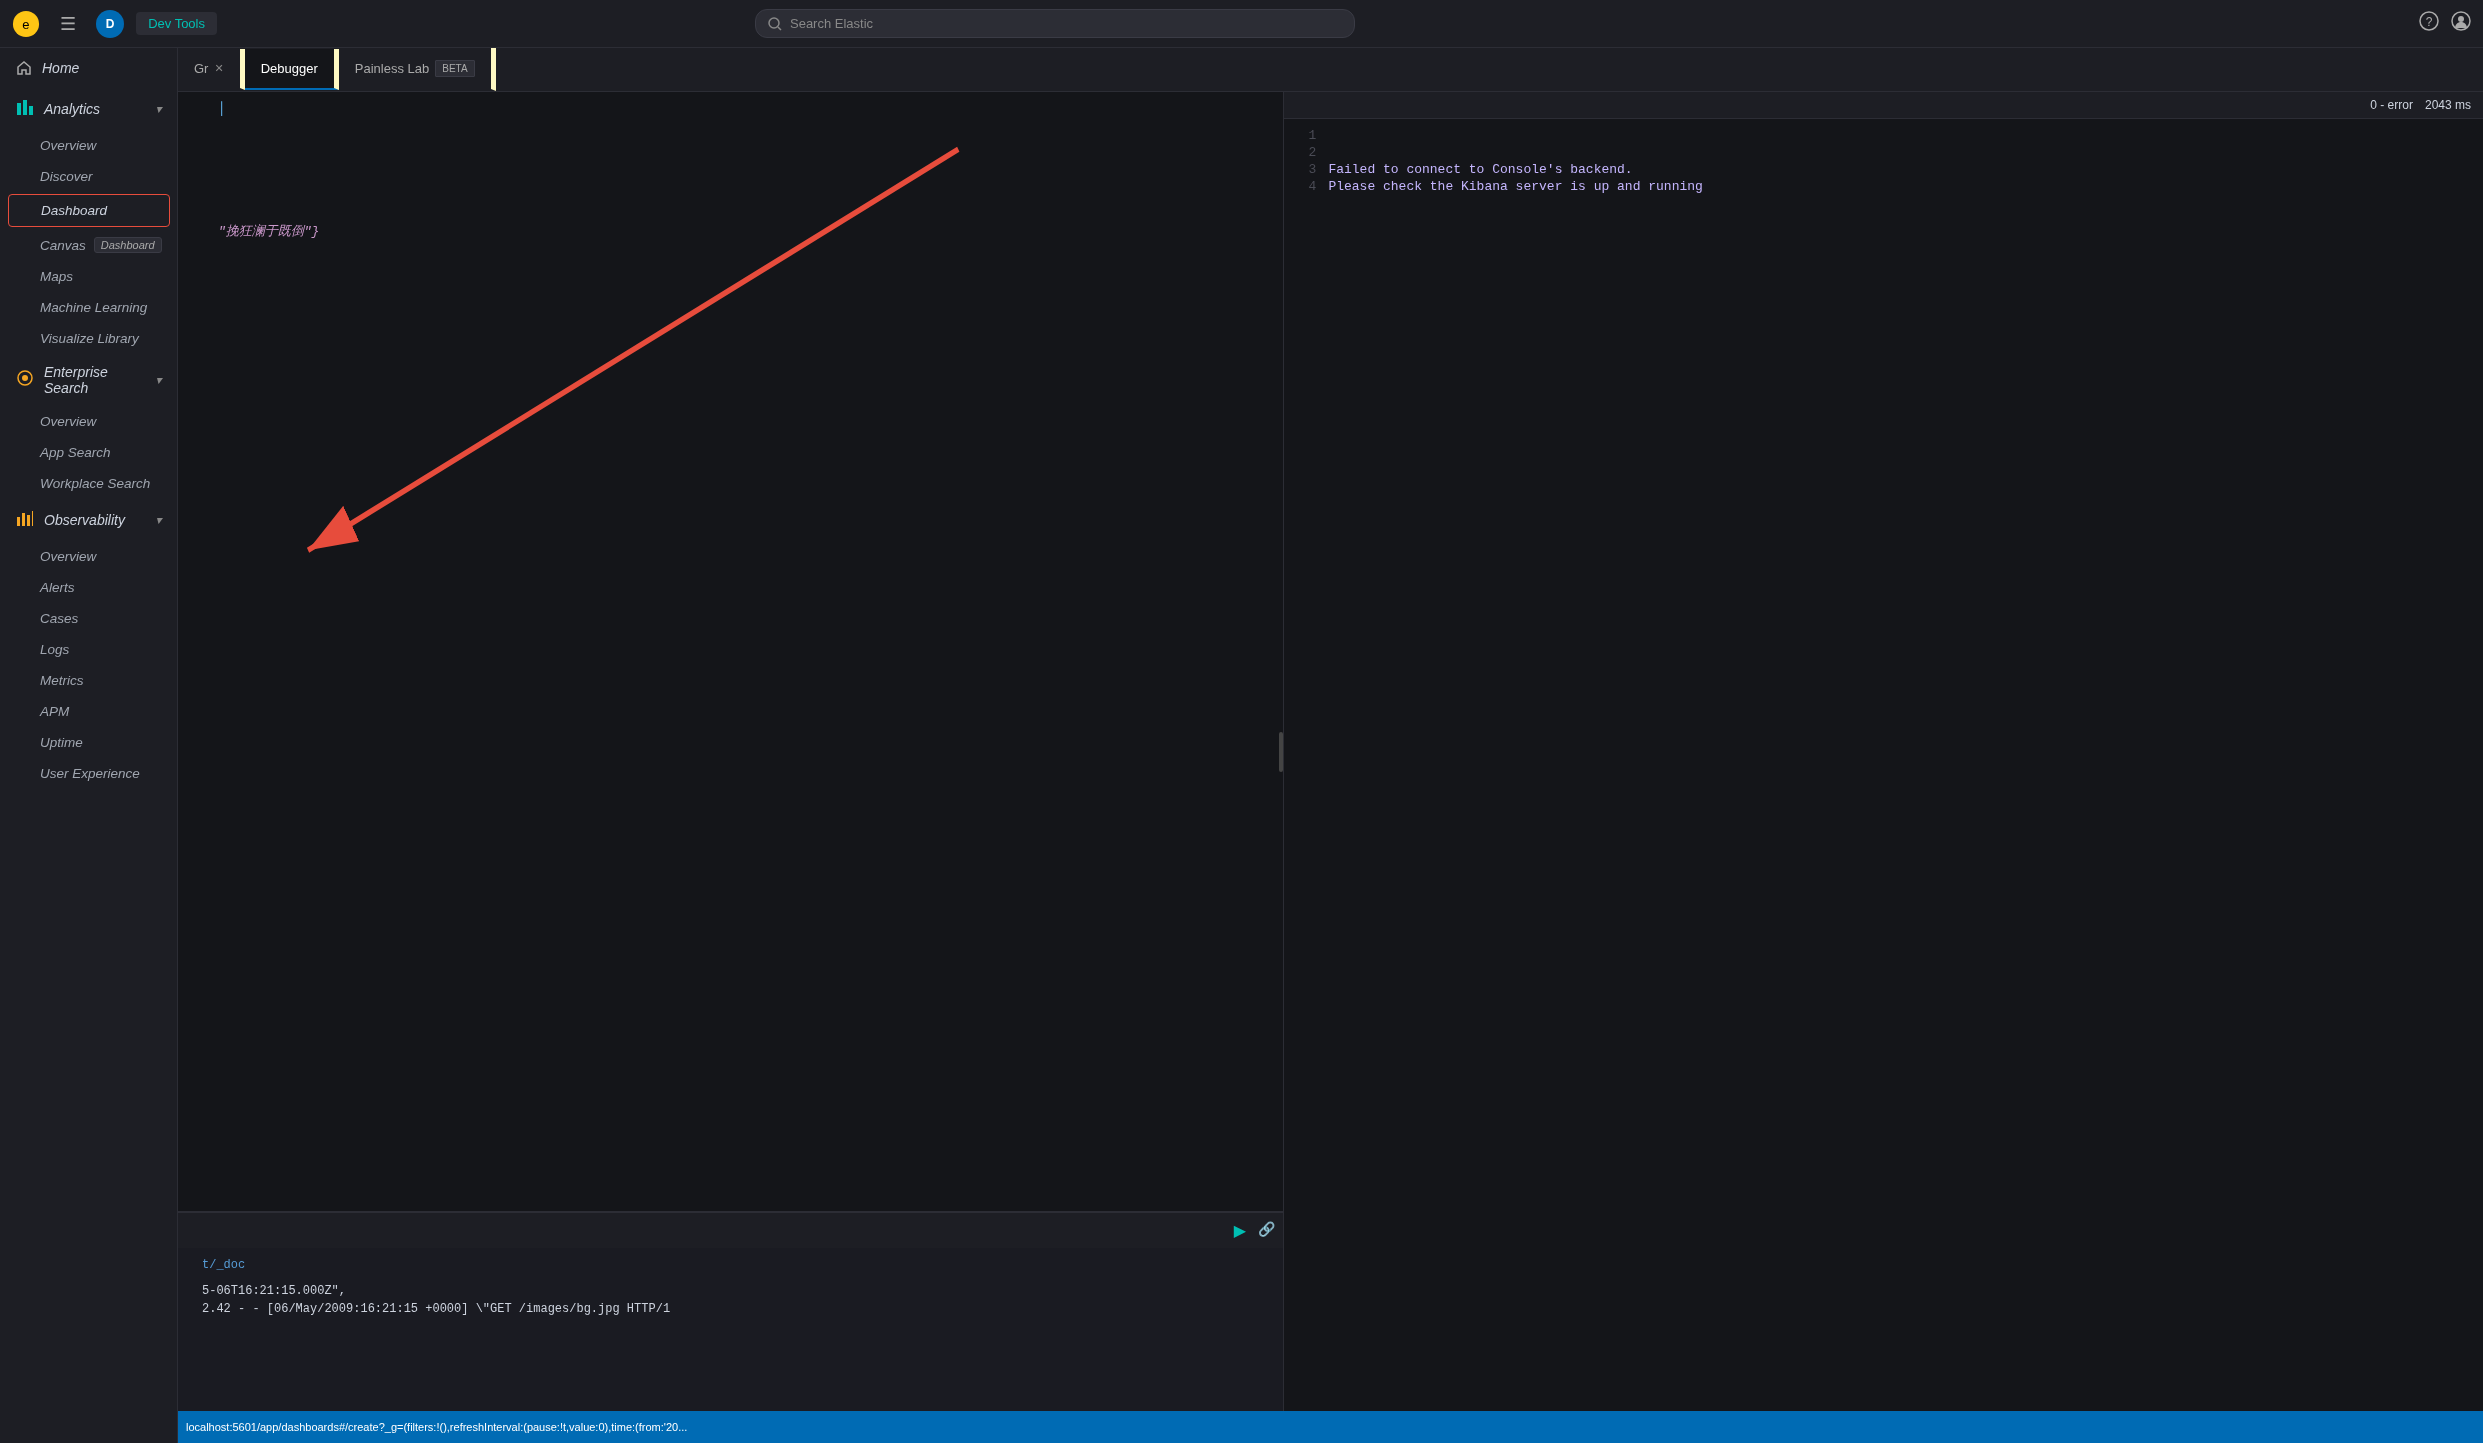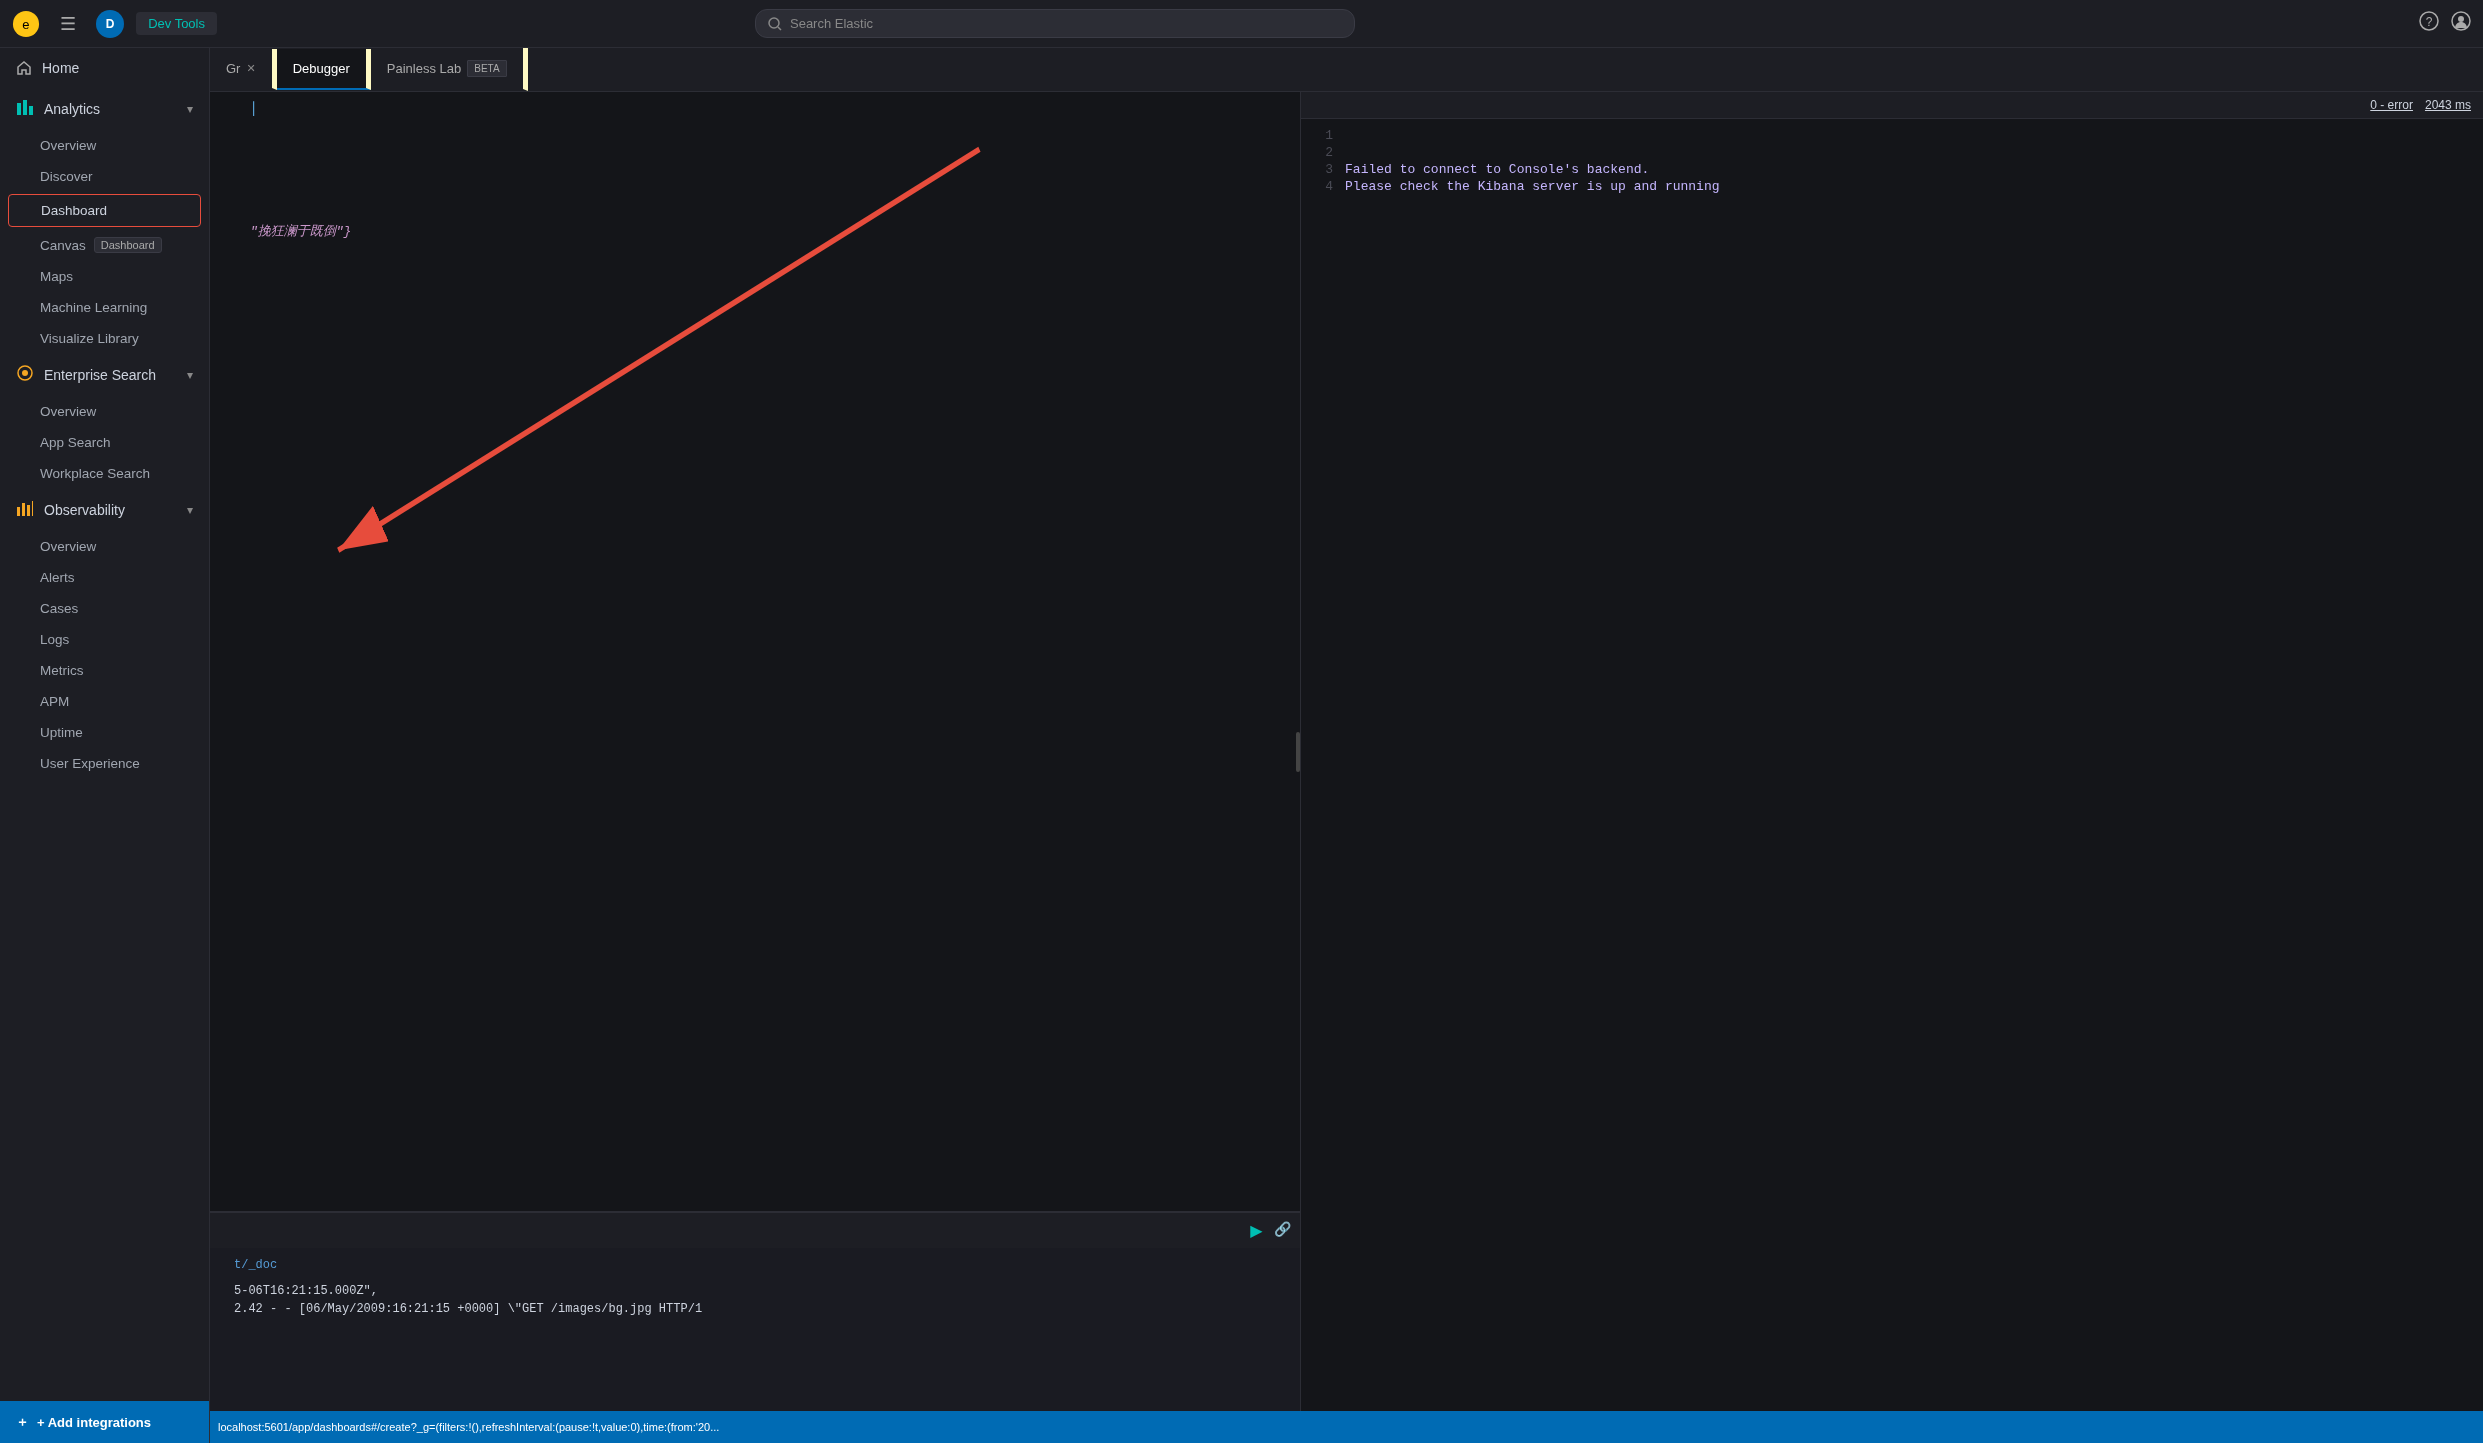--- a/index.html
+++ b/index.html
@@ -30,24 +30,24 @@
       margin: 0 auto; color: #888;
     }
     .top-right-icons { margin-left: auto; display: flex; align-items: center; gap: 12px; }
     .top-icon { color: #aaa; cursor: pointer; font-size: 18px; }
 
     
     .app-body { display: flex; height: calc(100vh - 48px); }
 
     
     .sidebar {
-      width: 210px; background: #1d1e24;
+      width: 178px; background: #1d1e24;
       border-right: 1px solid #2c2d35;
       overflow-y: auto; flex-shrink: 0;
-      display: flex; flex-direction: column;
+      display: flex;  font-style: italic;
     }
     .sidebar-nav { flex: 1; padding-bottom: 60px; }
     .sidebar-home {
       display: flex; align-items: center; gap: 10px;
       padding: 12px 16px; color: #cdd3de; cursor: pointer;
     }
     .sidebar-section-header {
       display: flex; align-items: center; justify-content: space-between;
       padding: 10px 16px; cursor: pointer; color: #cdd3de;
     }
@@ -109,21 +109,20 @@
     .link-btn { color: #00bfb3; cursor: pointer; font-size: 14px; }
     .bottom-line { padding: 2px 12px; color: #cdd3de; }
     .bottom-line .url-text { color: #569cd6; }
 
     
     .output-panel { flex: 1; background: #141519; display: flex; flex-direction: column; }
     .output-toolbar {
       display: flex; justify-content: flex-end; align-items: center;
       gap: 12px; padding: 6px 12px; border-bottom: 1px solid #2c2d35;
       background: #1d1e24;
-      text-decoration: underline;
     }
     .error-badge { color: #cdd3de; font-size: 12px; }
     .time-badge { color: #cdd3de; font-size: 12px; }
     .output-content {
       flex: 1; padding: 8px 12px; font-family: 'Courier New', monospace;
       font-size: 13px; overflow-y: auto; color: #cdd3de;
     }
     .output-line { display: flex; gap: 12px; padding: 1px 0; }
     .out-line-num { color: #4a4b55; min-width: 20px; text-align: right; }
     .out-line-text { color: #e06c75; }

